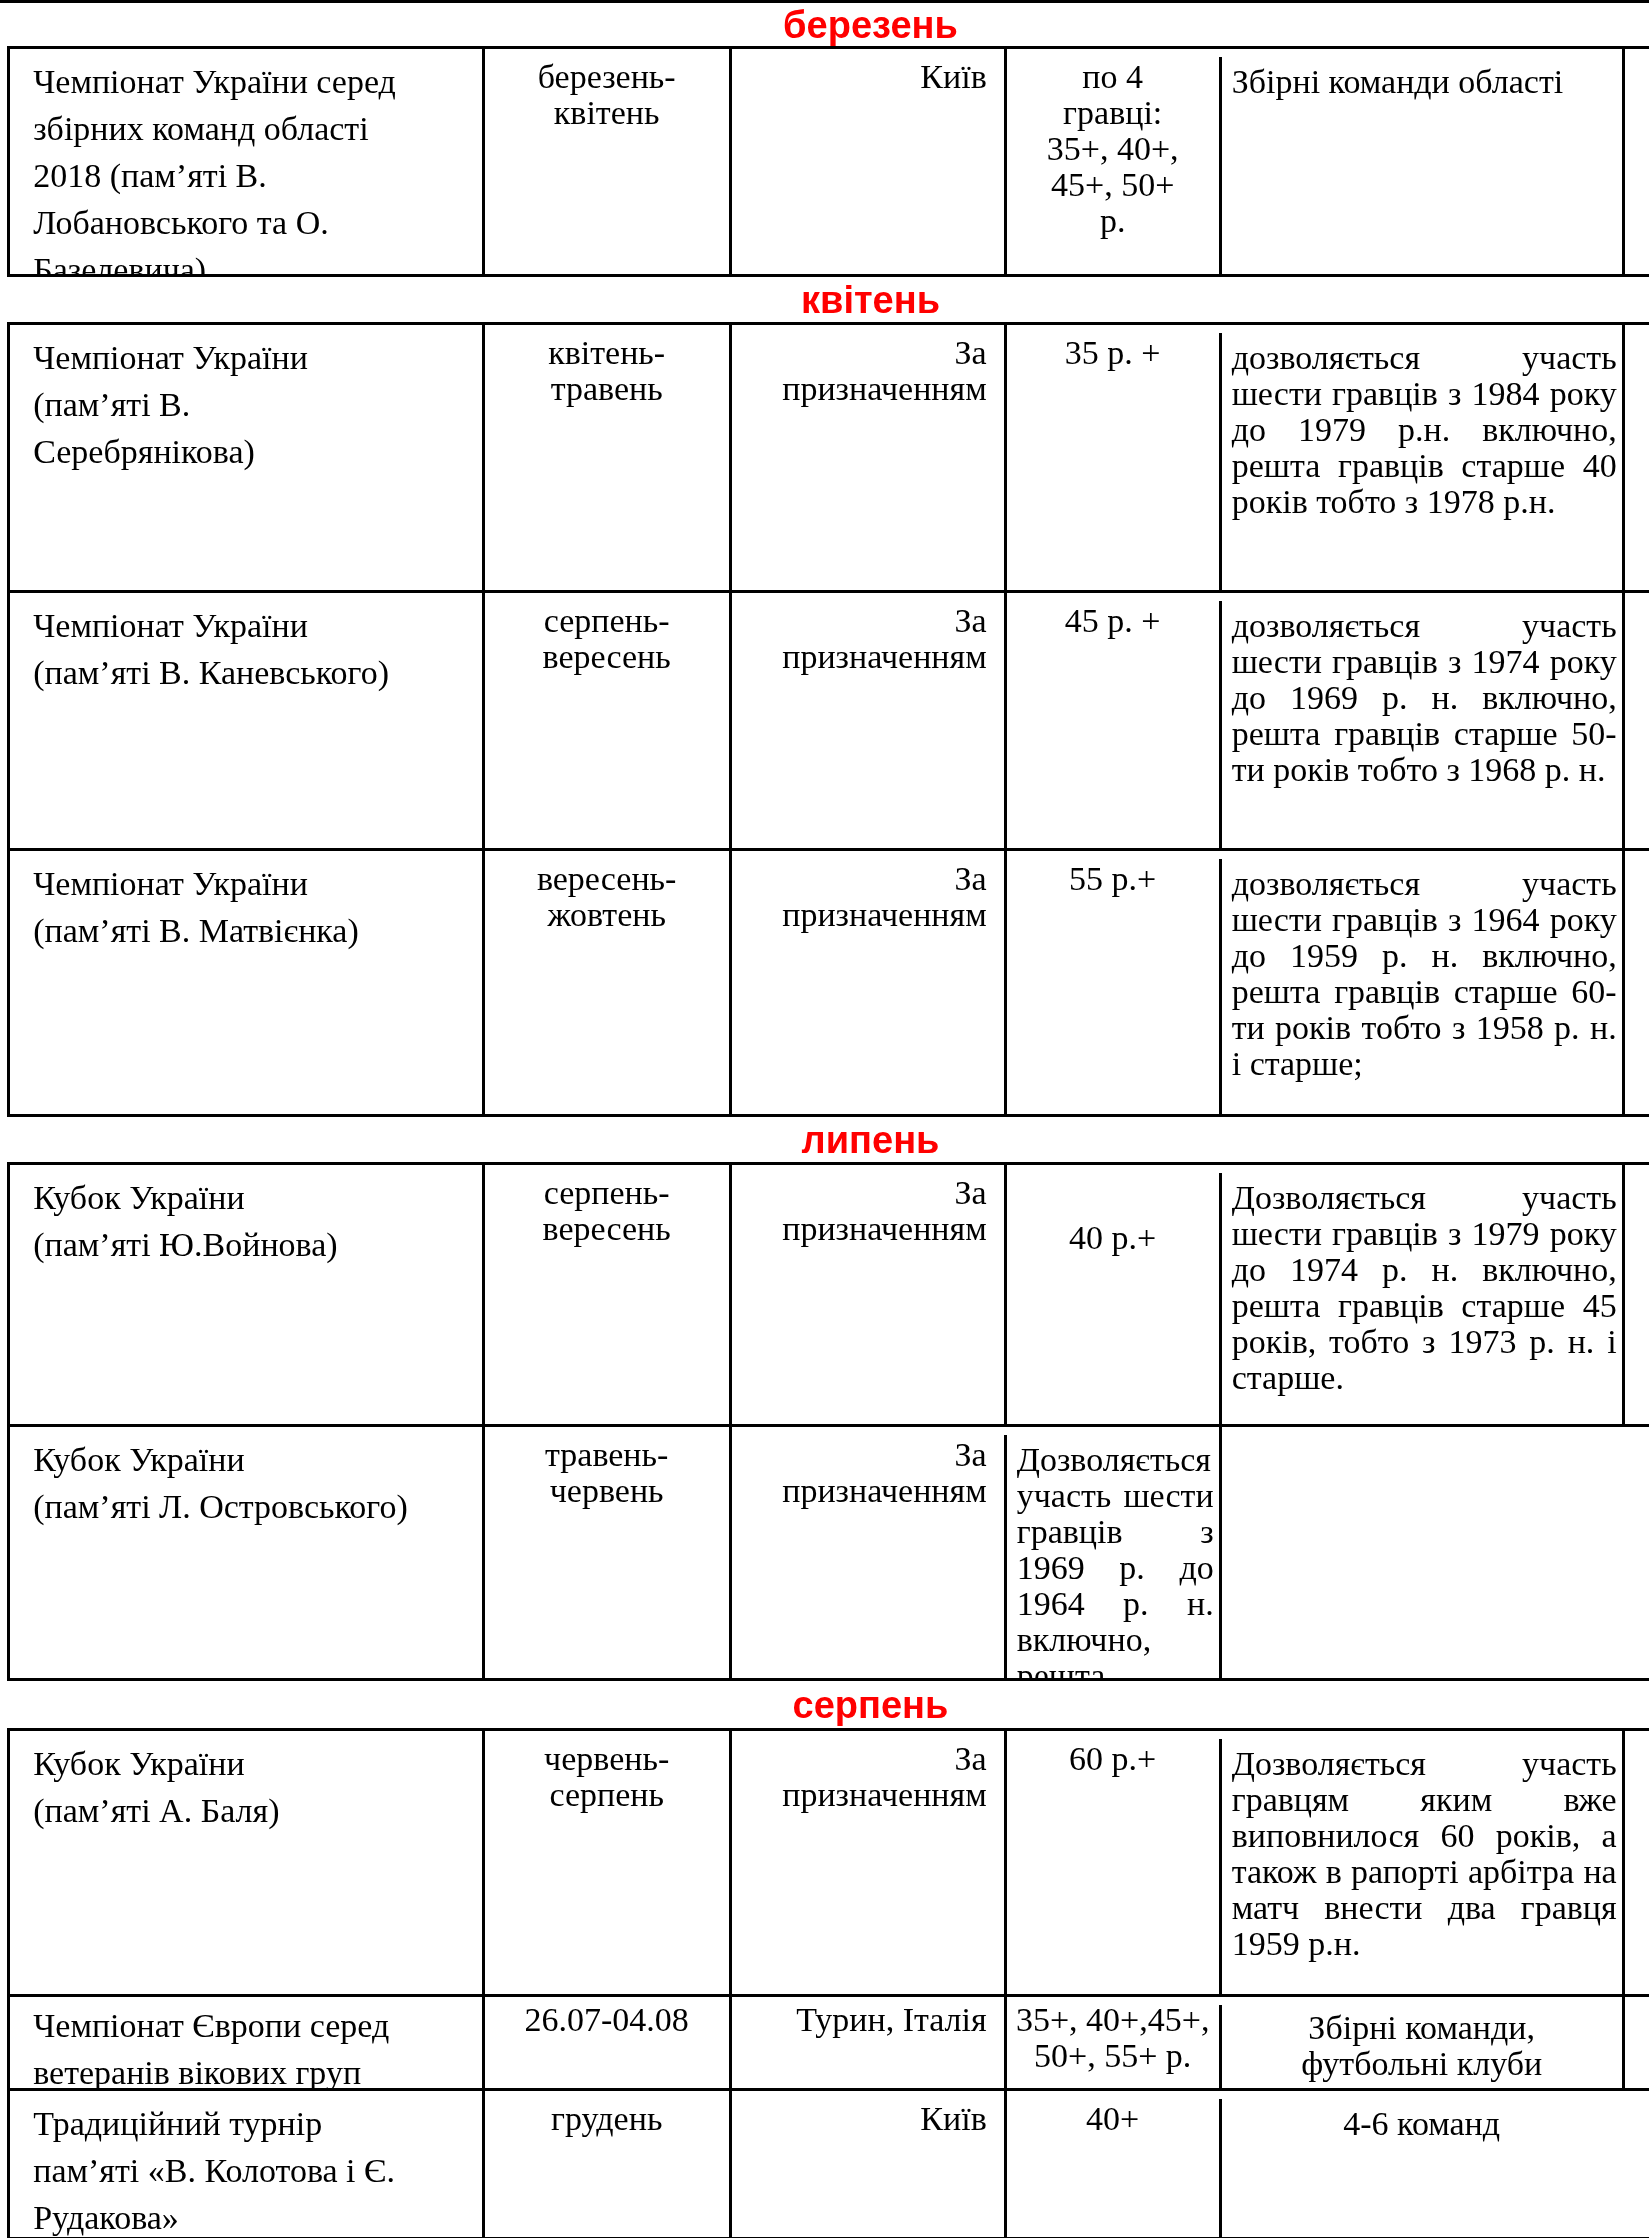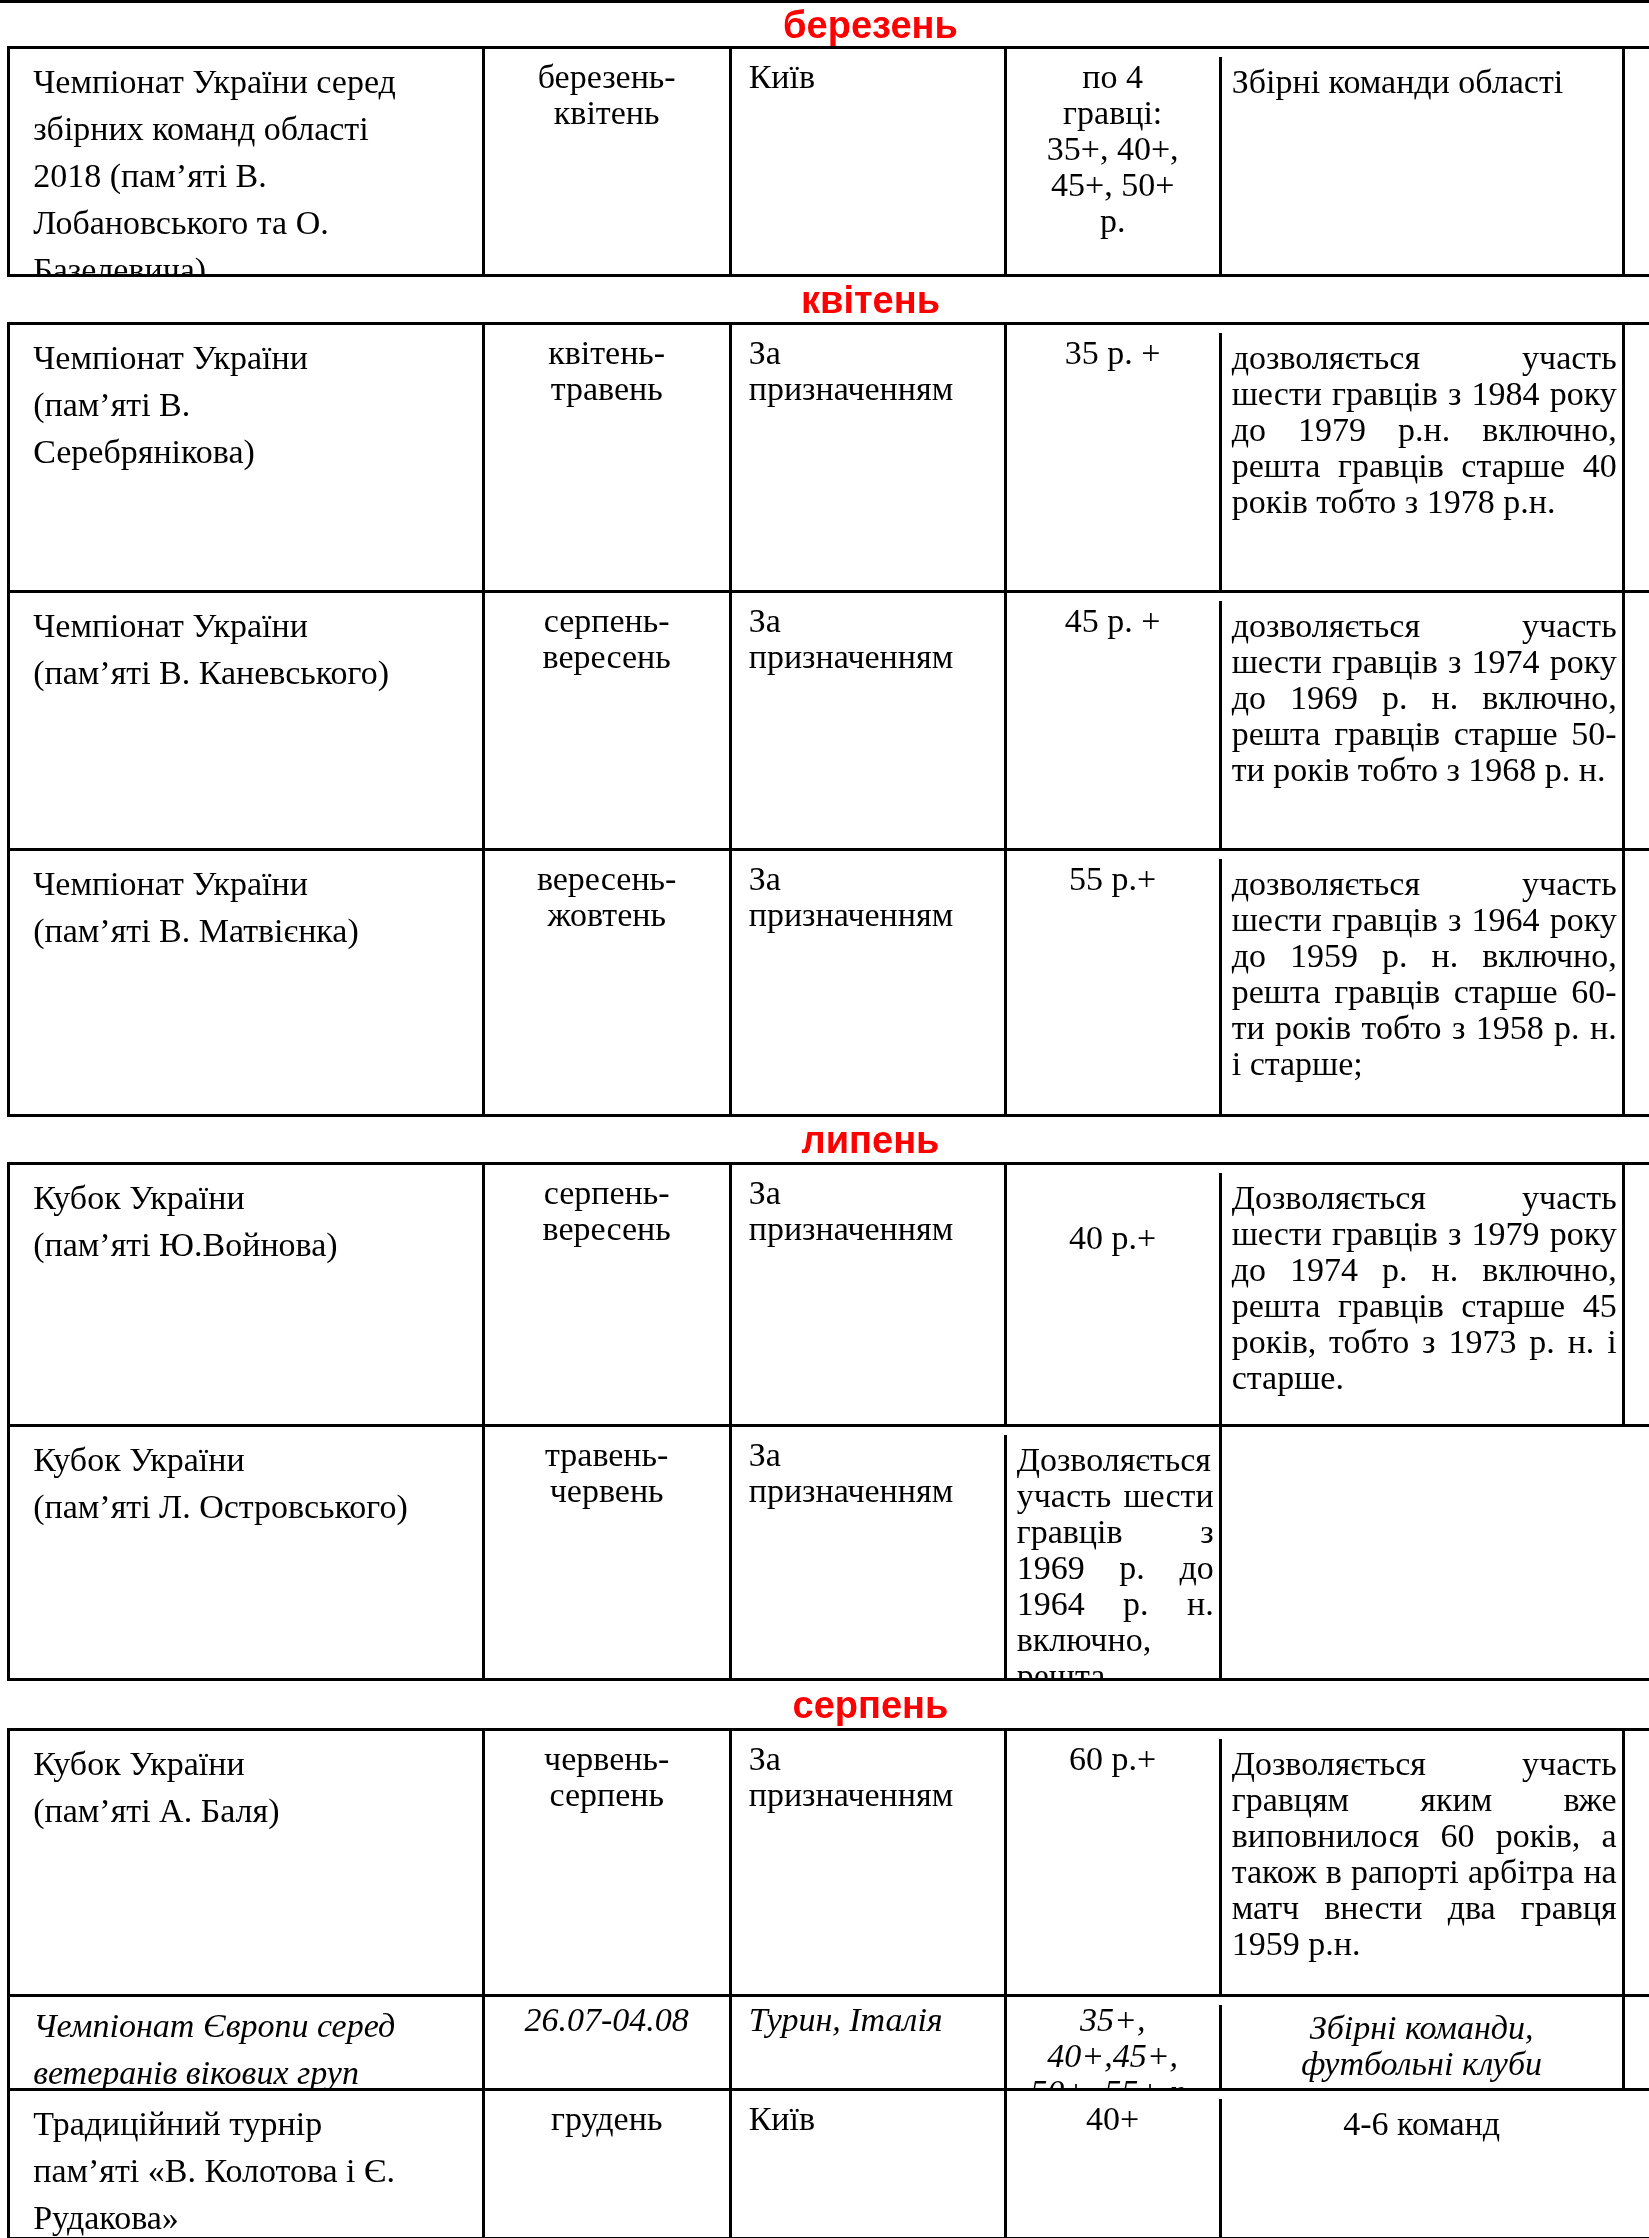--- a/index.html
+++ b/index.html
@@ -35,34 +35,34 @@
   }
   .cell{
     border-left:3.4px solid #000;
     font-size:34px;
     line-height:36px;
     white-space:pre-line;
     overflow:hidden;
   }
   .c1{padding:8.4px 8.4px 0 23.5px;line-height:47px;}
   .c2{text-align:center;padding-top:10px;}
-  .c3{text-align:left;padding:10px 17px 0 17px;}
+  .c3{text-align:right;padding:10px 17px 0 17px;}
   .c4{text-align:center;padding:10px 6.7px 0 6.7px;}
   .c5{text-align:justify;padding:6.7px 5px 0 10px;margin-top:8px;}
   .c5.center{text-align:center;padding:6.7px 5px 0 5px;}
   .c6{padding:0;}
   .drop1{padding-top:55px;}
   .r1{height:225px;}
   .r2{height:265px;}
   .r3{height:255px;}
   .r4{height:263px;}
   .r5{height:259px;}
   .r6{height:251px;}
   .r7{height:263px;}
-  .r8{height:91px;font-style:italic;}
+  .r8{height:91px;}
   .r8 .c1{padding-top:5px;}
   .r8 .c2,.r8 .c3,.r8 .c4,.r8 .c5{padding-top:5px;}
   .r9{height:146px;}
   .r9 .c6{border-left-color:transparent;}
 </style>
 </head>
 <body>
 
 <div class="page">
 

